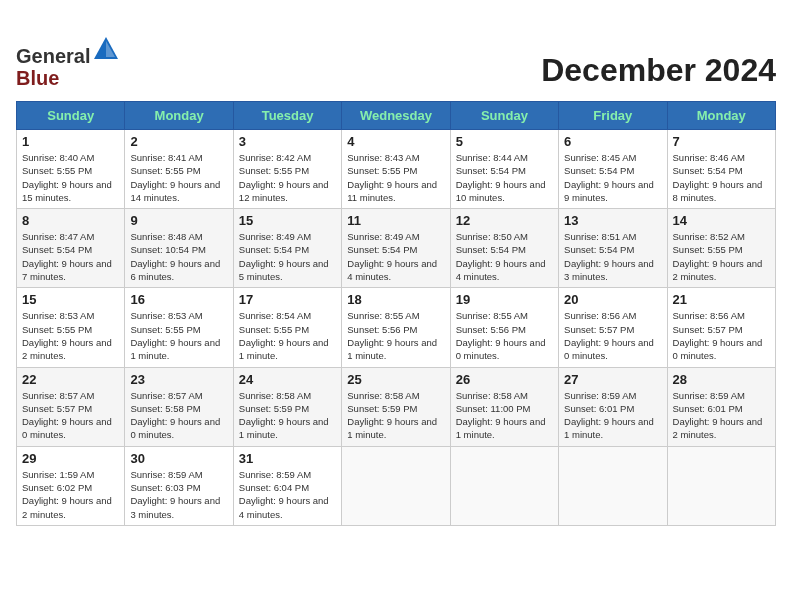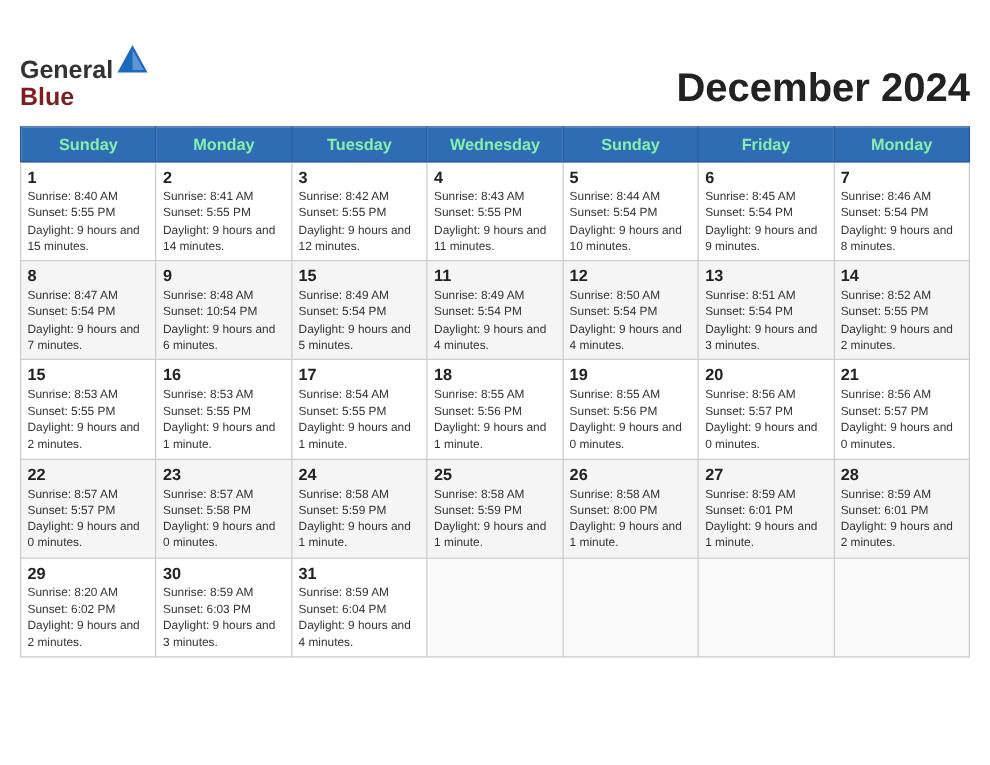--- a/index.html
+++ b/index.html
@@ -273,40 +273,40 @@
         </td>
         <td>
           <span class="day-number">25</span>
           <div class="day-info">Sunrise: 8:58 AM
 Sunset: 5:59 PM
 Daylight: 9 hours and 1 minute.</div>
         </td>
         <td>
           <span class="day-number">26</span>
           <div class="day-info">Sunrise: 8:58 AM
-Sunset: 8:00 PM
+Sunset: 11:00 PM
 Daylight: 9 hours and 1 minute.</div>
         </td>
         <td>
           <span class="day-number">27</span>
           <div class="day-info">Sunrise: 8:59 AM
 Sunset: 6:01 PM
 Daylight: 9 hours and 1 minute.</div>
         </td>
         <td>
           <span class="day-number">28</span>
           <div class="day-info">Sunrise: 8:59 AM
 Sunset: 6:01 PM
 Daylight: 9 hours and 2 minutes.</div>
         </td>
       </tr>
       <tr>
         <td>
           <span class="day-number">29</span>
-          <div class="day-info">Sunrise: 8:20 AM
+          <div class="day-info">Sunrise: 1:59 AM
 Sunset: 6:02 PM
 Daylight: 9 hours and 2 minutes.</div>
         </td>
         <td>
           <span class="day-number">30</span>
           <div class="day-info">Sunrise: 8:59 AM
 Sunset: 6:03 PM
 Daylight: 9 hours and 3 minutes.</div>
         </td>
         <td>

